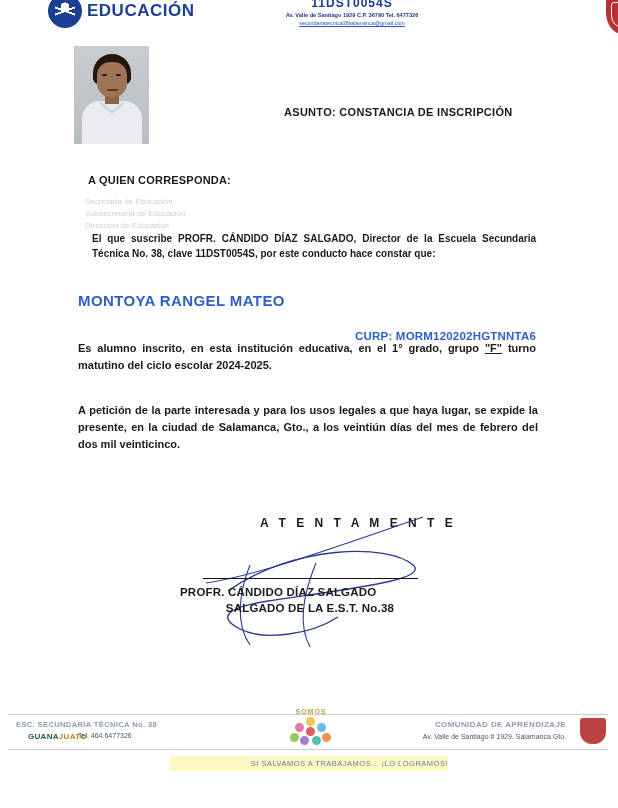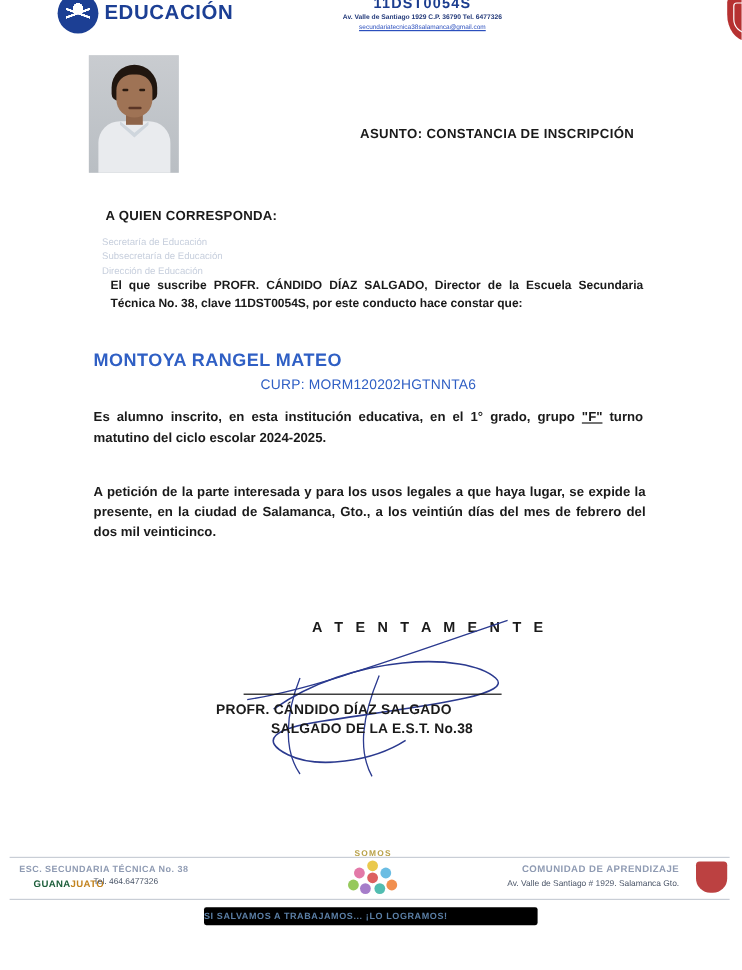--- a/index.html
+++ b/index.html
@@ -186,21 +186,21 @@
     top: 55px;
     width: 24px;
     height: 16px;
     background: #cfd6dd;
     clip-path: polygon(0 0, 50% 60%, 100% 0, 100% 18%, 50% 85%, 0 18%);
   }
 
   
   .asunto {
     position: absolute;
-    left: 300px;
+    left: 284px;
     top: 106px;
     font-size: 11px;
     font-weight: bold;
     letter-spacing: 0.3px;
   }
   .aquien {
     position: absolute;
     left: 88px;
     top: 174px;
     font-size: 11px;
@@ -236,25 +236,25 @@
     width: 458px;
     text-align: left;
     font-size: 15px;
     font-weight: bold;
     color: #2f5fc4;
     letter-spacing: 0.4px;
   }
   .curp {
     position: absolute;
     left: 78px;
-    top: 315px;
+    top: 330px;
     width: 458px;
-    text-align: center;
+    text-align: right;
     font-size: 11.5px;
-    font-weight: normal;
+    font-weight: bold;
     color: #2f5fc4;
     letter-spacing: 0.2px;
   }
 
   .para2 {
     position: absolute;
     left: 78px;
     top: 340px;
     width: 458px;
     font-size: 11px;
@@ -414,25 +414,25 @@
     background: #b02020;
     border-radius: 3px 3px 12px 12px;
     opacity: 0.85;
   }
   .f-tagline {
     position: absolute;
     left: 170px;
     top: 42px;
     width: 278px;
     height: 15px;
-    background: #000000;
+    background: #fef9c3;
     border-radius: 2px;
-    text-align: left;
+    text-align: right;
     font-size: 7.5px;
-    font-weight: bold;
+    font-weight: normal;
     color: #5b7fa6;
     line-height: 15px;
     letter-spacing: 0.5px;
   }
 </style>
 </head>
 <body>
 
 <div class="header">
 

